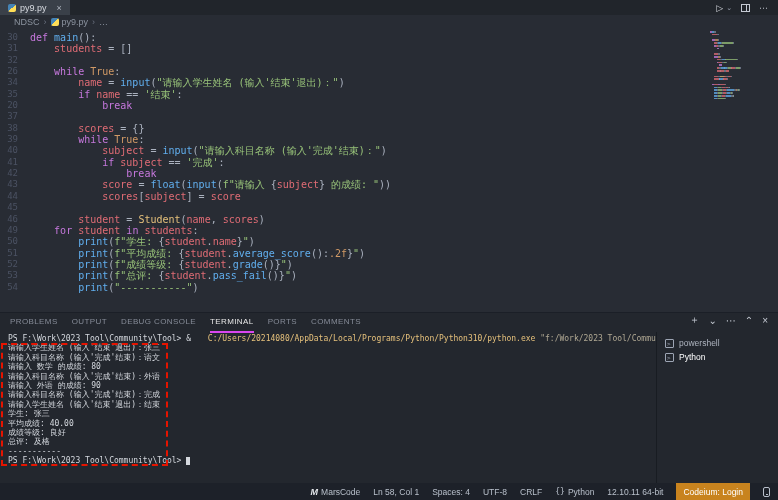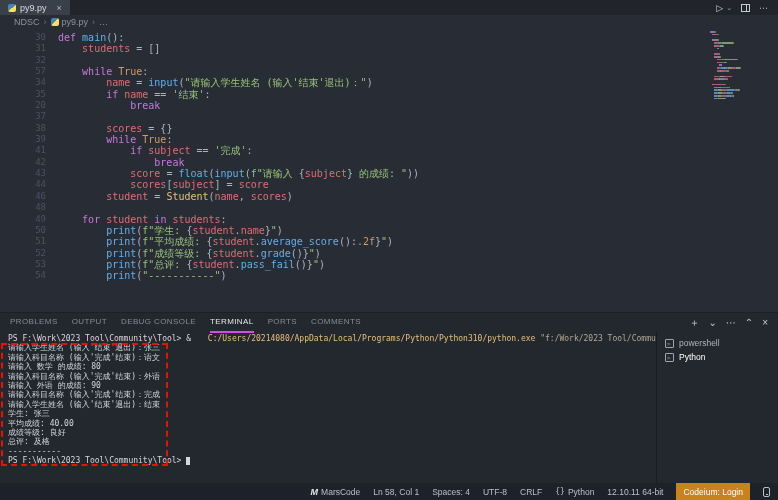--- a/index.html
+++ b/index.html
@@ -23,36 +23,36 @@
 
   
   .breadcrumb { height:13px; display:flex; align-items:center; gap:4px; padding-left:14px;
     font-size:9px; color:#8b939f; background:#282c34; flex:none; }
   .bc-sep { font-size:9px; color:#6b7280; }
   .bc-item { display:flex; align-items:center; gap:3px; }
 
   
   .editor { position:relative; height:284px; background:#282c34; overflow:hidden; flex:none; }
   .code-line { height:11.35px; line-height:11.35px; white-space:pre; display:flex;
-    font-family:"DejaVu Sans Mono", monospace; font-size:10px;padding-left:28px; }
+    font-family:"DejaVu Sans Mono", monospace; font-size:10px; }
   .gutter-num { width:30px; flex:none; text-align:right; padding-right:12px; color:#4b5263; font-size:9px; }
   .code-text { white-space:pre; color:#abb2bf; }
   .tk-k { color:#c678dd; } .tk-f { color:#61afef; } .tk-c { color:#e5c07b; }
   .tk-s { color:#98c379; } .tk-n { color:#d19a66; } .tk-v { color:#e06c75; }
   .tk-w { color:#abb2bf; }
   .code-area-pad { padding-top:4px; }
 
   
   .minimap { position:absolute; top:3px; right:28px; width:40px; }
   .mm-row { height:1.6px; margin-bottom:1.2px; display:flex; }
   .mm-seg { height:1.6px; display:inline-block; opacity:.75; }
 
   
   .panel { flex:1; background:#23272e; border-top:1px solid #1b1f27; display:flex; flex-direction:column; }
-  .panel-head { height:19px; display:flex; align-items:center; padding:0 10px; flex:none; }
+  .panel-head { height:19px; display:flex; align-items:flex-start; padding:0 10px; flex:none; }
   .panel-tabs { display:flex; gap:14px; }
   .ptab { font-size:8px; letter-spacing:.4px; color:#868c98; line-height:18px; cursor:pointer; }
   .ptab.active { color:#e7e7e7; border-bottom:2px solid #d946ef; }
   .panel-acts { margin-left:auto; display:flex; gap:9px; color:#c5cad3; font-size:10px; align-items:center; }
   .panel-body { flex:1; display:flex; min-height:0; }
   .term-wrap { flex:1; position:relative; overflow:hidden; padding-top:2px; }
   .term-line { padding-left:8px; height:9.4px; line-height:9.4px; white-space:pre;
     font-family:"DejaVu Sans Mono", monospace; font-size:8px; }
   .tk-tw { color:#d4d8de; } .tk-ty { color:#e5c07b;padding-left:12px; } .tk-tq { color:#b0a893; }
   .cursor { display:inline-block; width:4px; height:8px; background:#d4d8de; vertical-align:middle; }
@@ -111,33 +111,34 @@
       <span class="bc-item">
         <span>…</span>
       </span>
     </div>
 
   <div class="editor code-area-pad">
     <div>
         <div class="code-line"><span class="gutter-num">30</span><span class="code-text"><span class="tk-k">def </span><span class="tk-f">main</span><span class="tk-w">():</span></span></div>
         <div class="code-line"><span class="gutter-num">31</span><span class="code-text"><span class="tk-w">    </span><span class="tk-v">students</span><span class="tk-w"> = []</span></span></div>
         <div class="code-line"><span class="gutter-num">32</span><span class="code-text"></span></div>
-        <div class="code-line"><span class="gutter-num">57</span><span class="code-text"><span class="tk-w">    </span><span class="tk-k">while </span><span class="tk-n">True</span><span class="tk-w">:</span></span></div>
+        <div class="code-line"><span class="gutter-num">26</span><span class="code-text"><span class="tk-w">    </span><span class="tk-k">while </span><span class="tk-n">True</span><span class="tk-w">:</span></span></div>
         <div class="code-line"><span class="gutter-num">34</span><span class="code-text"><span class="tk-w">        </span><span class="tk-v">name</span><span class="tk-w"> = </span><span class="tk-f">input</span><span class="tk-w">(</span><span class="tk-s">"请输入学生姓名 (输入'结束'退出)："</span><span class="tk-w">)</span></span></div>
         <div class="code-line"><span class="gutter-num">35</span><span class="code-text"><span class="tk-w">        </span><span class="tk-k">if </span><span class="tk-v">name</span><span class="tk-w"> == </span><span class="tk-s">'结束'</span><span class="tk-w">:</span></span></div>
         <div class="code-line"><span class="gutter-num">20</span><span class="code-text"><span class="tk-w">            </span><span class="tk-k">break</span></span></div>
         <div class="code-line"><span class="gutter-num">37</span><span class="code-text"></span></div>
         <div class="code-line"><span class="gutter-num">38</span><span class="code-text"><span class="tk-w">        </span><span class="tk-v">scores</span><span class="tk-w"> = {}</span></span></div>
         <div class="code-line"><span class="gutter-num">39</span><span class="code-text"><span class="tk-w">        </span><span class="tk-k">while </span><span class="tk-n">True</span><span class="tk-w">:</span></span></div>
+        <div class="code-line"><span class="gutter-num">40</span><span class="code-text"><span class="tk-w">            </span><span class="tk-v">subject</span><span class="tk-w"> = </span><span class="tk-f">input</span><span class="tk-w">(</span><span class="tk-s">"请输入科目名称 (输入'完成'结束)："</span><span class="tk-w">)</span></span></div>
         <div class="code-line"><span class="gutter-num">41</span><span class="code-text"><span class="tk-w">            </span><span class="tk-k">if </span><span class="tk-v">subject</span><span class="tk-w"> == </span><span class="tk-s">'完成'</span><span class="tk-w">:</span></span></div>
         <div class="code-line"><span class="gutter-num">42</span><span class="code-text"><span class="tk-w">                </span><span class="tk-k">break</span></span></div>
         <div class="code-line"><span class="gutter-num">43</span><span class="code-text"><span class="tk-w">            </span><span class="tk-v">score</span><span class="tk-w"> = </span><span class="tk-f">float</span><span class="tk-w">(</span><span class="tk-f">input</span><span class="tk-w">(</span><span class="tk-s">f"请输入 </span><span class="tk-w">{</span><span class="tk-v">subject</span><span class="tk-w">}</span><span class="tk-s"> 的成绩: "</span><span class="tk-w">))</span></span></div>
         <div class="code-line"><span class="gutter-num">44</span><span class="code-text"><span class="tk-w">            </span><span class="tk-v">scores</span><span class="tk-w">[</span><span class="tk-v">subject</span><span class="tk-w">] = </span><span class="tk-v">score</span></span></div>
+        <div class="code-line"><span class="gutter-num">45</span><span class="code-text"></span></div>
         <div class="code-line"><span class="gutter-num">46</span><span class="code-text"><span class="tk-w">        </span><span class="tk-v">student</span><span class="tk-w"> = </span><span class="tk-c">Student</span><span class="tk-w">(</span><span class="tk-v">name</span><span class="tk-w">, </span><span class="tk-v">scores</span><span class="tk-w">)</span></span></div>
-        <div class="code-line"><span class="gutter-num">48</span><span class="code-text"></span></div>
         <div class="code-line"><span class="gutter-num">49</span><span class="code-text"><span class="tk-w">    </span><span class="tk-k">for </span><span class="tk-v">student</span><span class="tk-k"> in </span><span class="tk-v">students</span><span class="tk-w">:</span></span></div>
         <div class="code-line"><span class="gutter-num">50</span><span class="code-text"><span class="tk-w">        </span><span class="tk-f">print</span><span class="tk-w">(</span><span class="tk-s">f"学生: </span><span class="tk-w">{</span><span class="tk-v">student</span><span class="tk-w">.</span><span class="tk-v">name</span><span class="tk-w">}</span><span class="tk-s">"</span><span class="tk-w">)</span></span></div>
         <div class="code-line"><span class="gutter-num">51</span><span class="code-text"><span class="tk-w">        </span><span class="tk-f">print</span><span class="tk-w">(</span><span class="tk-s">f"平均成绩: </span><span class="tk-w">{</span><span class="tk-v">student</span><span class="tk-w">.</span><span class="tk-f">average_score</span><span class="tk-w">():</span><span class="tk-n">.2f</span><span class="tk-w">}</span><span class="tk-s">"</span><span class="tk-w">)</span></span></div>
         <div class="code-line"><span class="gutter-num">52</span><span class="code-text"><span class="tk-w">        </span><span class="tk-f">print</span><span class="tk-w">(</span><span class="tk-s">f"成绩等级: </span><span class="tk-w">{</span><span class="tk-v">student</span><span class="tk-w">.</span><span class="tk-f">grade</span><span class="tk-w">()}</span><span class="tk-s">"</span><span class="tk-w">)</span></span></div>
         <div class="code-line"><span class="gutter-num">53</span><span class="code-text"><span class="tk-w">        </span><span class="tk-f">print</span><span class="tk-w">(</span><span class="tk-s">f"总评: </span><span class="tk-w">{</span><span class="tk-v">student</span><span class="tk-w">.</span><span class="tk-f">pass_fail</span><span class="tk-w">()}</span><span class="tk-s">"</span><span class="tk-w">)</span></span></div>
         <div class="code-line"><span class="gutter-num">54</span><span class="code-text"><span class="tk-w">        </span><span class="tk-f">print</span><span class="tk-w">(</span><span class="tk-s">"-----------"</span><span class="tk-w">)</span></span></div>
       </div>
     <div class="minimap">
         <div class="mm-row">
           <span class="mm-seg" style="width: 2.2px; background: rgb(198, 120, 221);"></span>

